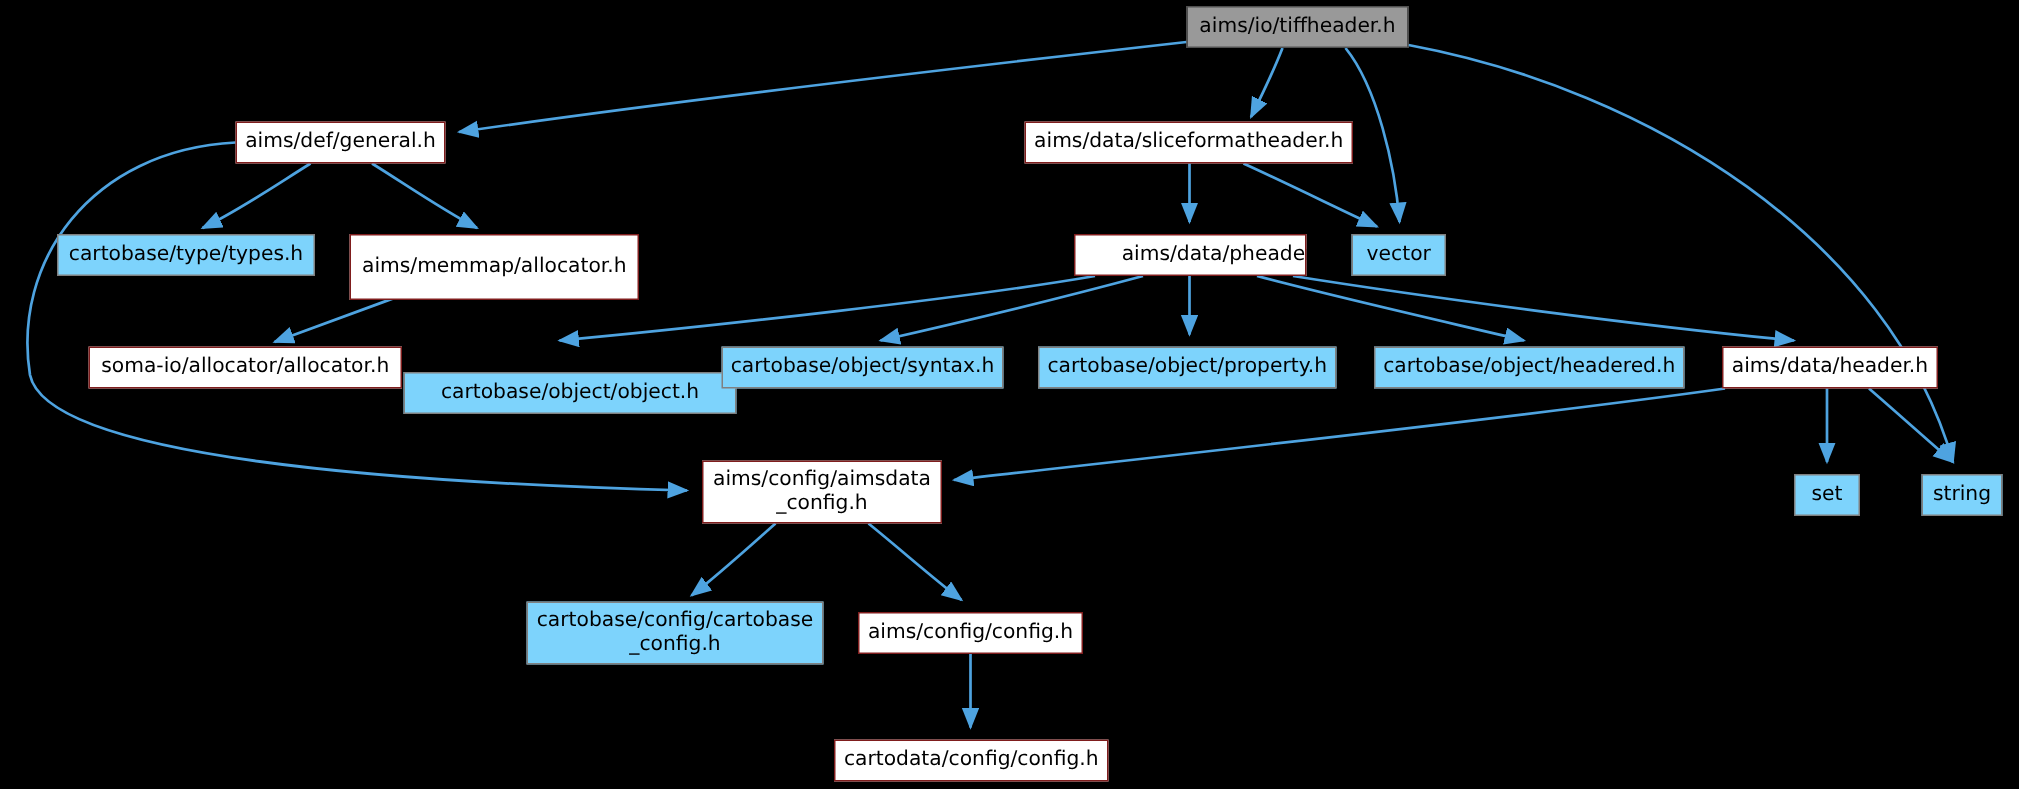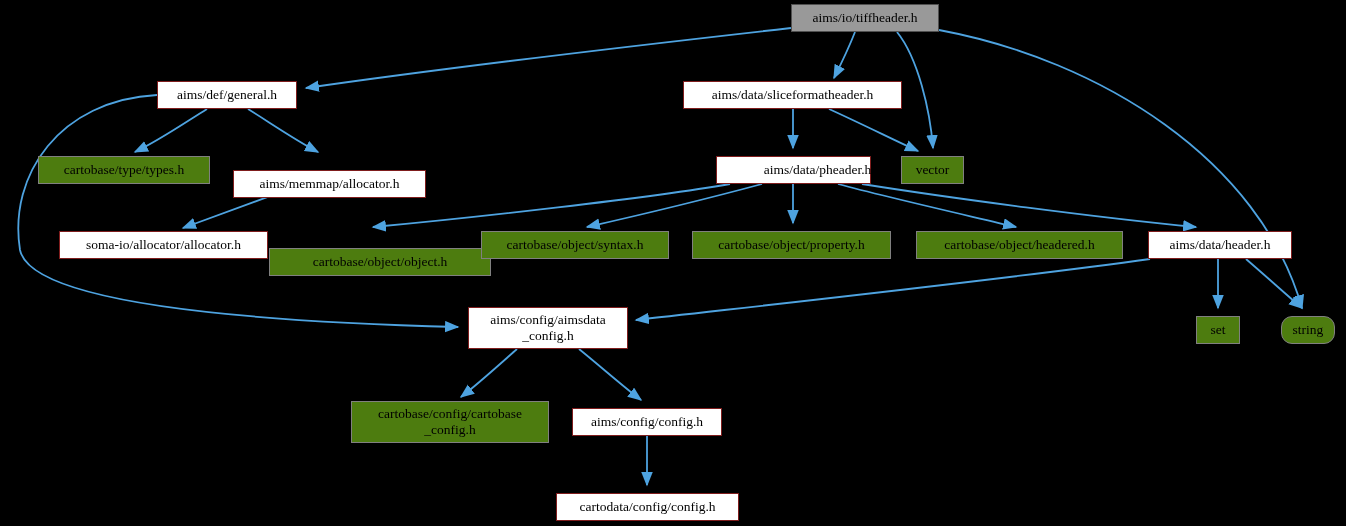--- a/index.html
+++ b/index.html
@@ -3,23 +3,23 @@
 <meta charset="utf-8">
 <style>
   html,body{margin:0;padding:0;background:#000;}
   #canvas{position:relative;width:1346px;height:526px;background:#000;overflow:hidden;
           font-family:"DejaVu Sans","Liberation Sans",sans-serif;}
   svg.edges{position:absolute;left:0;top:0;width:1346px;height:526px;}
   .node{position:absolute;box-sizing:border-box;display:flex;align-items:center;
         justify-content:center;text-align:center;line-height:1.15;
         font-size:13.5px;color:#000;white-space:pre;}
   .node.white{background:#ffffff;border:1px solid #7f1d1d;}
-  .node.gray{background:#4d7c0f;border:1px solid #808080;}
+  .node.gray{background:#7dd3fc;border:1px solid #808080;}
   .node.root{background:#999999;border:1px solid #505050;}
-  .node span{display:block;pointer-events:none;font-family:Liberation Serif, serif;}
+  .node span{display:block;pointer-events:none;}
 </style>
 </head>
 <body>
 
 <div id="canvas">
   <svg class="edges" viewBox="0 0 1346 526" xmlns="http://www.w3.org/2000/svg">
     <defs>
       <marker id="arrow" markerWidth="9" markerHeight="9" refX="7.2" refY="3.2" orient="auto" markerUnits="strokeWidth">
         <path d="M0,0 L8,3.2 L0,6.4 Z" fill="#4ea3e0"></path>
       </marker>
@@ -46,31 +46,31 @@
         <path d="M 517,349 C 500,364 478,384 461,397" marker-end="url(#arrow)"></path>
         <path d="M 579,349 C 600,366 625,388 641,400" marker-end="url(#arrow)"></path>
         <path d="M 647,436 C 647,456 647,478 647,485" marker-end="url(#arrow)"></path>
       </g>
   </svg>
   <div id="node-layer">
       <div class="node root" style="left: 791px; top: 4px; width: 148px; height: 28px;"><span>aims/io/tiffheader.h</span></div>
       <div class="node white" style="left: 157px; top: 81px; width: 140px; height: 28px;"><span>aims/def/general.h</span></div>
       <div class="node white" style="left: 683px; top: 81px; width: 219px; height: 28px;"><span>aims/data/sliceformatheader.h</span></div>
       <div class="node gray" style="left: 38px; top: 156px; width: 172px; height: 28px;"><span>cartobase/type/types.h</span></div>
-      <div class="node white" style="left: 233px; top: 170px; width: 193px; height: 28px;"><span>aims/memmap/allocator.h</span></div>
+      <div class="node white" style="left: 233px; top: 156px; width: 193px; height: 44px;"><span>aims/memmap/allocator.h</span></div>
       <div class="node white" style="left: 716px; top: 156px; width: 155px; height: 28px; padding-left: 48px;"><span>aims/data/pheader.h</span></div>
       <div class="node gray" style="left: 901px; top: 156px; width: 63px; height: 28px;"><span>vector</span></div>
       <div class="node white" style="left: 40px; top: 231px; width: 209px; height: 28px; margin-left: 19px;"><span>soma-io/allocator/allocator.h</span></div>
       <div class="node gray" style="left: 269px; top: 248px; width: 222px; height: 28px;"><span>cartobase/object/object.h</span></div>
       <div class="node gray" style="left: 481px; top: 231px; width: 188px; height: 28px;"><span>cartobase/object/syntax.h</span></div>
       <div class="node gray" style="left: 692px; top: 231px; width: 199px; height: 28px;"><span>cartobase/object/property.h</span></div>
       <div class="node gray" style="left: 916px; top: 231px; width: 207px; height: 28px;"><span>cartobase/object/headered.h</span></div>
       <div class="node white" style="left: 1148px; top: 231px; width: 144px; height: 28px;"><span>aims/data/header.h</span></div>
       <div class="node white" style="left: 468px; top: 307px; width: 160px; height: 42px;"><span>aims/config/aimsdata
 _config.h</span></div>
       <div class="node gray" style="left: 1196px; top: 316px; width: 44px; height: 28px;"><span>set</span></div>
-      <div class="node gray" style="left: 1281px; top: 316px; width: 54px; height: 28px; border-radius: 11px;"><span>string</span></div>
+      <div class="node gray" style="left: 1281px; top: 316px; width: 54px; height: 28px;"><span>string</span></div>
       <div class="node gray" style="left: 351px; top: 401px; width: 198px; height: 42px;"><span>cartobase/config/cartobase
 _config.h</span></div>
       <div class="node white" style="left: 572px; top: 408px; width: 150px; height: 28px;"><span>aims/config/config.h</span></div>
       <div class="node white" style="left: 556px; top: 493px; width: 183px; height: 28px;"><span>cartodata/config/config.h</span></div>
     </div>
 </div>
 
 </body></html>

